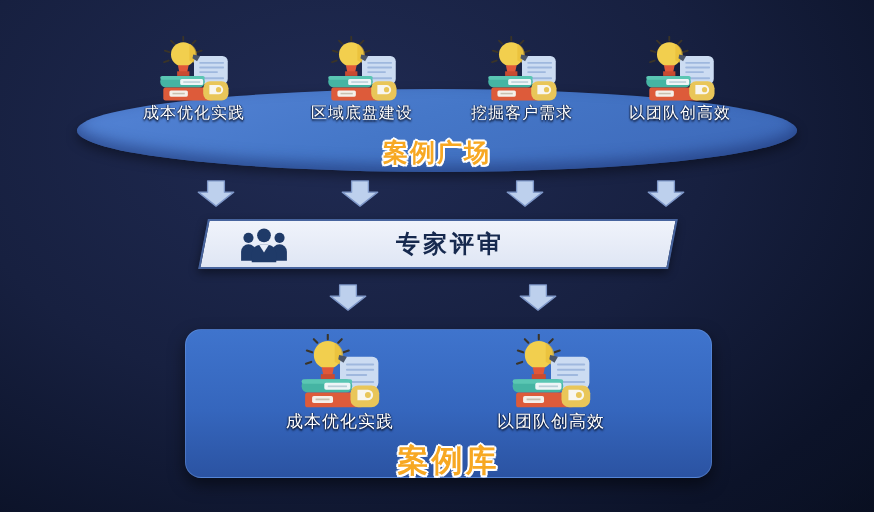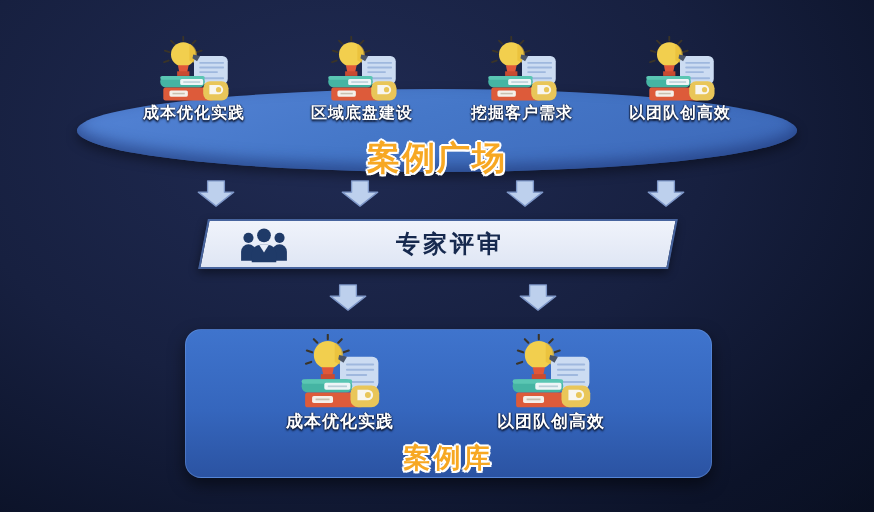--- a/index.html
+++ b/index.html
@@ -14,29 +14,29 @@
   }
   
   .plaza-ellipse{
     position:absolute;left:77px;top:89px;width:720px;height:83px;
     border-radius:50%;
     background:linear-gradient(160deg,#5584d6 0%,#4577c8 45%,#3c67b7 100%);
     box-shadow:0 5px 12px rgba(0,0,0,.40), inset 0 -7px 14px rgba(25,45,105,.55);
   }
   .plaza-title{
     position:absolute;left:77px;top:136px;width:720px;text-align:center;
-    font-size:33px;font-weight:bold;color:#f7a823;letter-spacing:2px;
+    font-size:25px;font-weight:bold;color:#f7a823;letter-spacing:2px;
     text-shadow:-2px 0 0 #fff,2px 0 0 #fff,0 -2px 0 #fff,0 2px 0 #fff,
                 -1.5px -1.5px 0 #fff,1.5px -1.5px 0 #fff,-1.5px 1.5px 0 #fff,1.5px 1.5px 0 #fff;
   }
   
   .case-item{position:absolute;width:150px;text-align:center;}
   .case-item .ic{display:block;margin:0 auto;}
   .case-label{
-    margin-top:1px;font-size:16px;font-weight:bold;color:#ffffff;letter-spacing:1px;
+    margin-top:1px;font-size:16px;font-weight:normal;color:#ffffff;letter-spacing:1px;
     text-shadow:0 2px 2px rgba(8,16,38,.9),1px 0 1px rgba(8,16,38,.6),-1px 0 1px rgba(8,16,38,.6);
   }
   .ti1{left:119px;top:36px;} .ti2{left:287px;top:36px;} .ti3{left:447px;top:36px;} .ti4{left:605px;top:36px;}
   .bi1{left:265px;top:334px;} .bi2{left:476px;top:334px;}
   .bi1 .case-label,.bi2 .case-label{font-size:17px;}
   
   .arrow{position:absolute;width:42px;height:28px;}
   .a1{left:195px;top:180px;} .a2{left:339px;top:180px;} .a3{left:504px;top:180px;} .a4{left:645px;top:180px;}
   .a5{left:327px;top:284px;} .a6{left:517px;top:284px;}
   
@@ -59,21 +59,21 @@
   
   .library-panel{
     position:absolute;left:185px;top:329px;width:527px;height:149px;
     border-radius:16px;
     background:linear-gradient(180deg,#3f74cd 0%,#3566bd 55%,#2b53a2 100%);
     border:1px solid rgba(130,170,235,.35);box-sizing:border-box;
     box-shadow:0 7px 16px rgba(0,0,0,.5);
   }
   .library-title{
     position:absolute;left:185px;top:440px;width:527px;text-align:center;
-    font-size:27px;font-weight:bold;color:#f7a823;letter-spacing:3px;
+    font-size:31px;font-weight:bold;color:#f7a823;letter-spacing:3px;
     text-shadow:-2px 0 0 #fff,2px 0 0 #fff,0 -2px 0 #fff,0 2px 0 #fff,
                 -1.5px -1.5px 0 #fff,1.5px -1.5px 0 #fff,-1.5px 1.5px 0 #fff,1.5px 1.5px 0 #fff;
   }
   .hidden-defs{position:absolute;width:0;height:0;overflow:hidden;}
 </style>
 </head>
 <body>
 
 <svg class="hidden-defs" xmlns="http://www.w3.org/2000/svg" aria-hidden="true">
   <defs>

